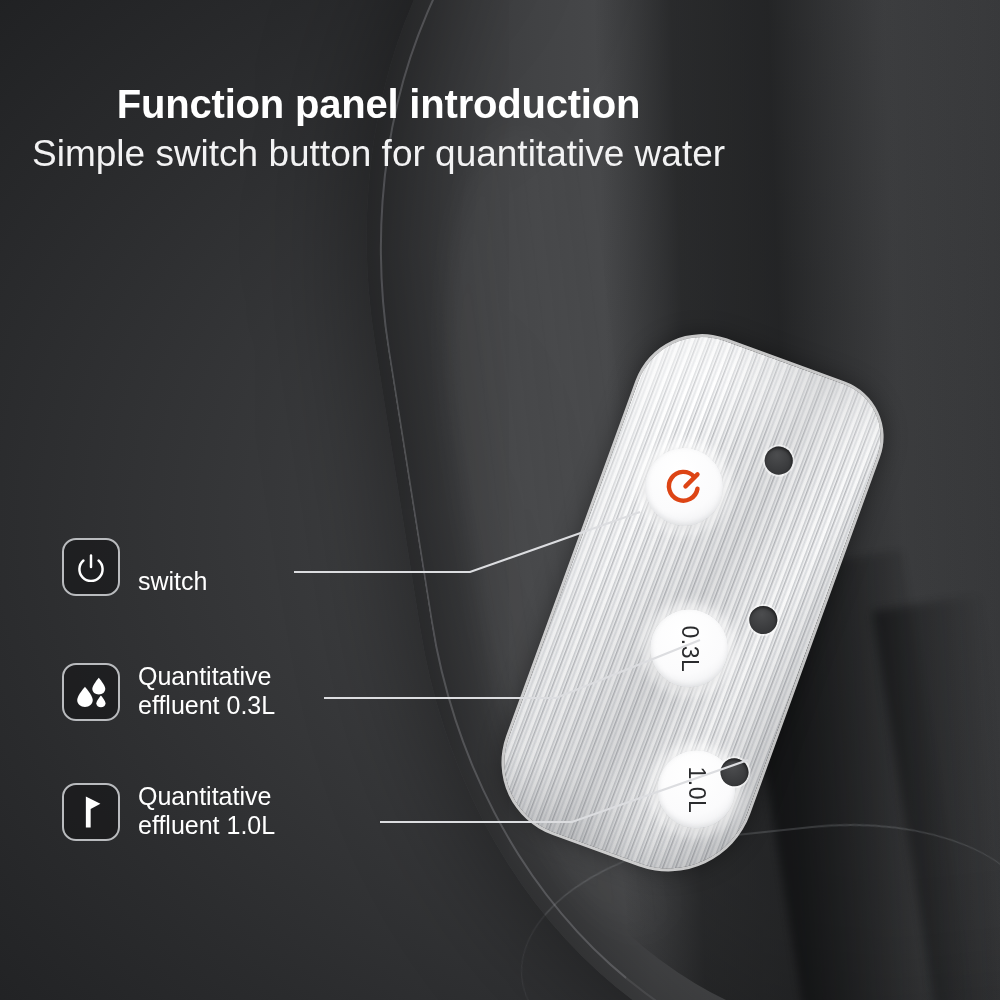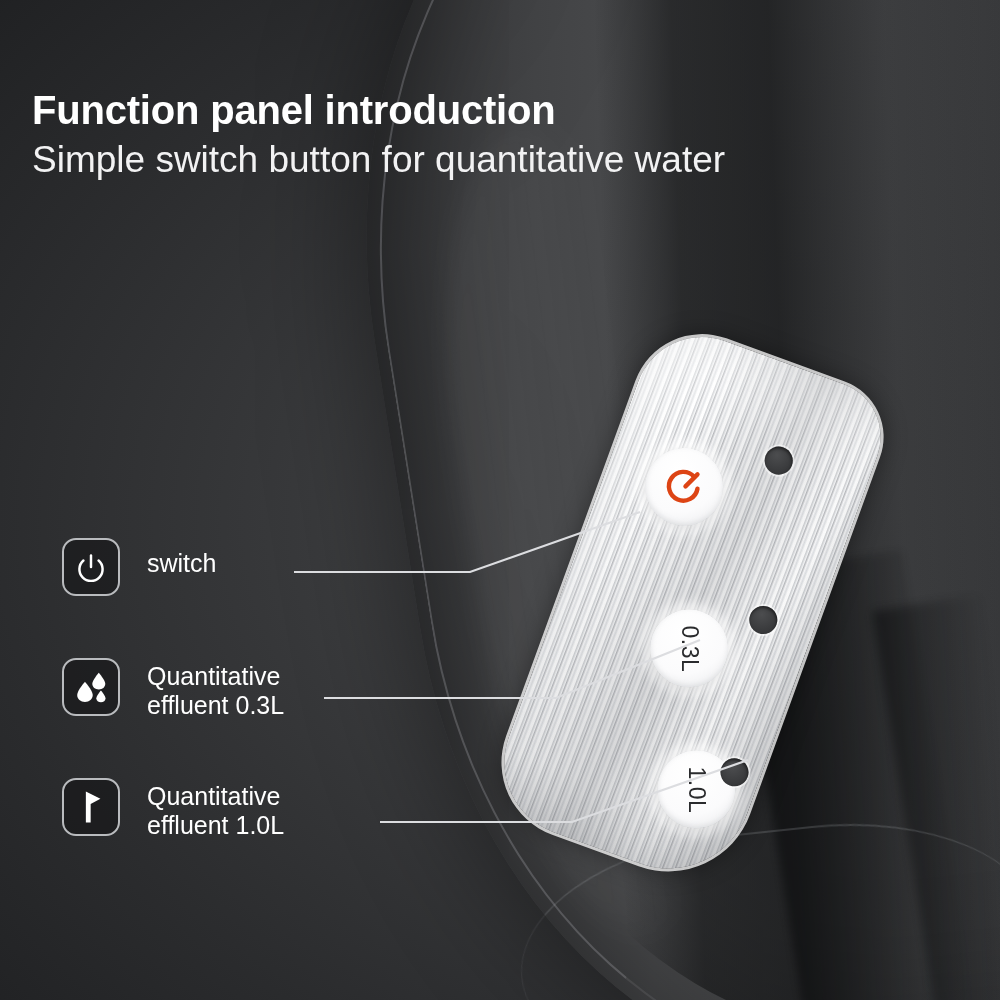--- a/index.html
+++ b/index.html
@@ -195,21 +195,21 @@
       inset 0 2px 3px rgba(0,0,0,.5);
   }
   .dot-1 { left: 145px; top: 80px; }
   .dot-2 { left: 185px; top: 235px; }
   .dot-3 { left: 210px; top: 388px; }
 
   
   .leaders { position: absolute; inset: 0; pointer-events: none; }
 
   
-  .header { position: absolute; left: 32px; top: 88px; }
+  .header { position: absolute; left: 32px; top: 82px; text-align: center; }
   .title {
     margin: 0;
     font-size: 40px;
     font-weight: 700;
     color: #ffffff;
     letter-spacing: -.2px;
     line-height: 1.12;
     font-family: "Liberation Sans", sans-serif;
   }
   .subtitle {
@@ -218,22 +218,22 @@
     font-weight: 400;
     color: #f2f2f3;
     line-height: 1.15;
     font-family: "Liberation Sans", sans-serif;
   }
 
   
   .legend-item {
     position: absolute;
     display: flex;
-    align-items: flex-start;
-    gap: 27px;
+    align-items: flex-end;
+    gap: 18px;
   }
   .legend-1 { left: 62px; top: 538px; }
   .legend-2 { left: 62px; top: 658px; }
   .legend-3 { left: 62px; top: 778px; }
 
   .icon-box {
     width: 58px;
     height: 58px;
     flex: 0 0 58px;
     border-radius: 14px;

